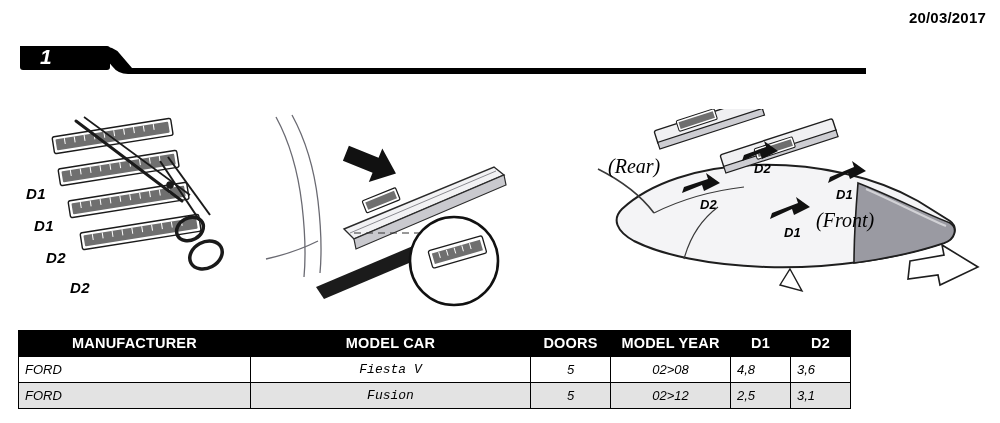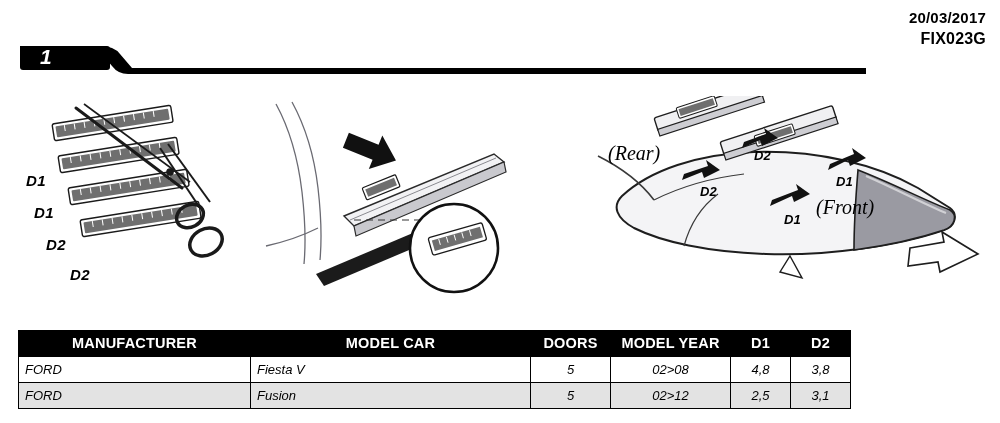--- a/index.html
+++ b/index.html
@@ -64,21 +64,21 @@
   
   .figures {
     position: absolute;
     left: 0;
     top: 92px;
     width: 1000px;
     height: 222px;
   }
   .fig {
     position: absolute;
-    top: 4px;
+    top: 17px;
   }
   .fig-1 { left: 10px;  width: 250px; height: 200px; }
   .fig-2 { left: 258px; width: 268px; height: 200px; }
   .fig-3 { left: 558px; width: 440px; height: 210px; }
 
   .dim-label {
     position: absolute;
     font-size: 15px;
     font-weight: bold;
     font-style: italic;
@@ -132,37 +132,36 @@
   table.spec td {
     font-size: 13px;
     font-style: italic;
     padding: 4px 6px;
     border: 1px solid #000000;
     background: #ffffff;
     height: 17px;
   }
   table.spec tr.alt td { background: #e3e3e3; }
   td.c-manu  { text-align: left; }
-  td.c-model { text-align: left; }
+  td.c-model { text-align: center; font-family: Liberation Mono, monospace; }
   td.c-num   { text-align: center; }
-  td.c-val   { text-align: center; }
+  td.c-val   { text-align: left; }
 
   col.w-manu  { width: 232px; }
   col.w-model { width: 280px; }
   col.w-doors { width: 80px; }
   col.w-year  { width: 120px; }
   col.w-d1    { width: 60px; }
   col.w-d2    { width: 60px; }
 </style>
 </head>
 <body>
 
 <div class="meta">
   <div class="date">20/03/2017</div>
-  <div class="code1">FIX023G</div>
 </div>
 
 <div class="step-banner">
   <svg width="850" height="38" viewBox="0 0 850 38" xmlns="http://www.w3.org/2000/svg">
     <path d="M2,4 L82,4 Q96,4 102,12 L114,26 L848,26 L848,32 L110,32 Q100,32 94,24 L84,12 Q80,8 72,8 L2,8 Z" fill="#000000"></path>
     <rect x="2" y="4" width="90" height="24" rx="3" fill="#000000"></rect>
   </svg>
 </div>
 <div class="step-number">1</div>
 
@@ -372,21 +371,21 @@
         <th>D2</th>
       </tr>
     </thead>
     <tbody>
       <tr>
         <td class="c-manu">FORD</td>
         <td class="c-model">Fiesta V</td>
         <td class="c-num">5</td>
         <td class="c-num">02&gt;08</td>
         <td class="c-val">4,8</td>
-        <td class="c-val">3,8</td>
+        <td class="c-val">3,6</td>
       </tr>
       <tr class="alt">
         <td class="c-manu">FORD</td>
         <td class="c-model">Fusion</td>
         <td class="c-num">5</td>
         <td class="c-num">02&gt;12</td>
         <td class="c-val">2,5</td>
         <td class="c-val">3,1</td>
       </tr>
     </tbody>

